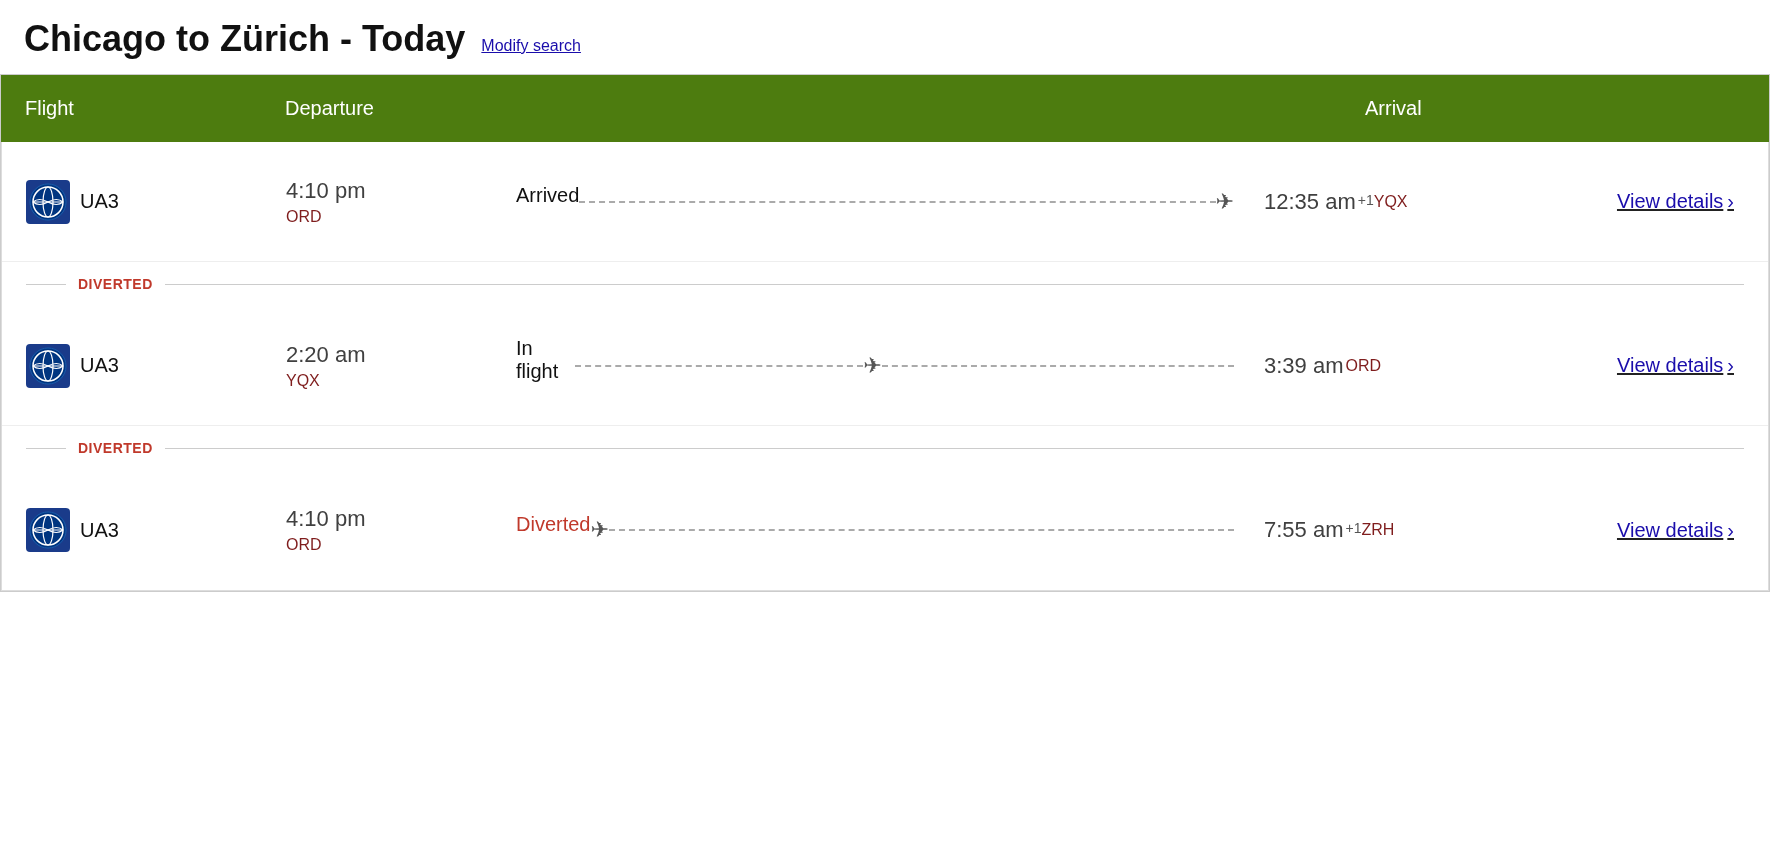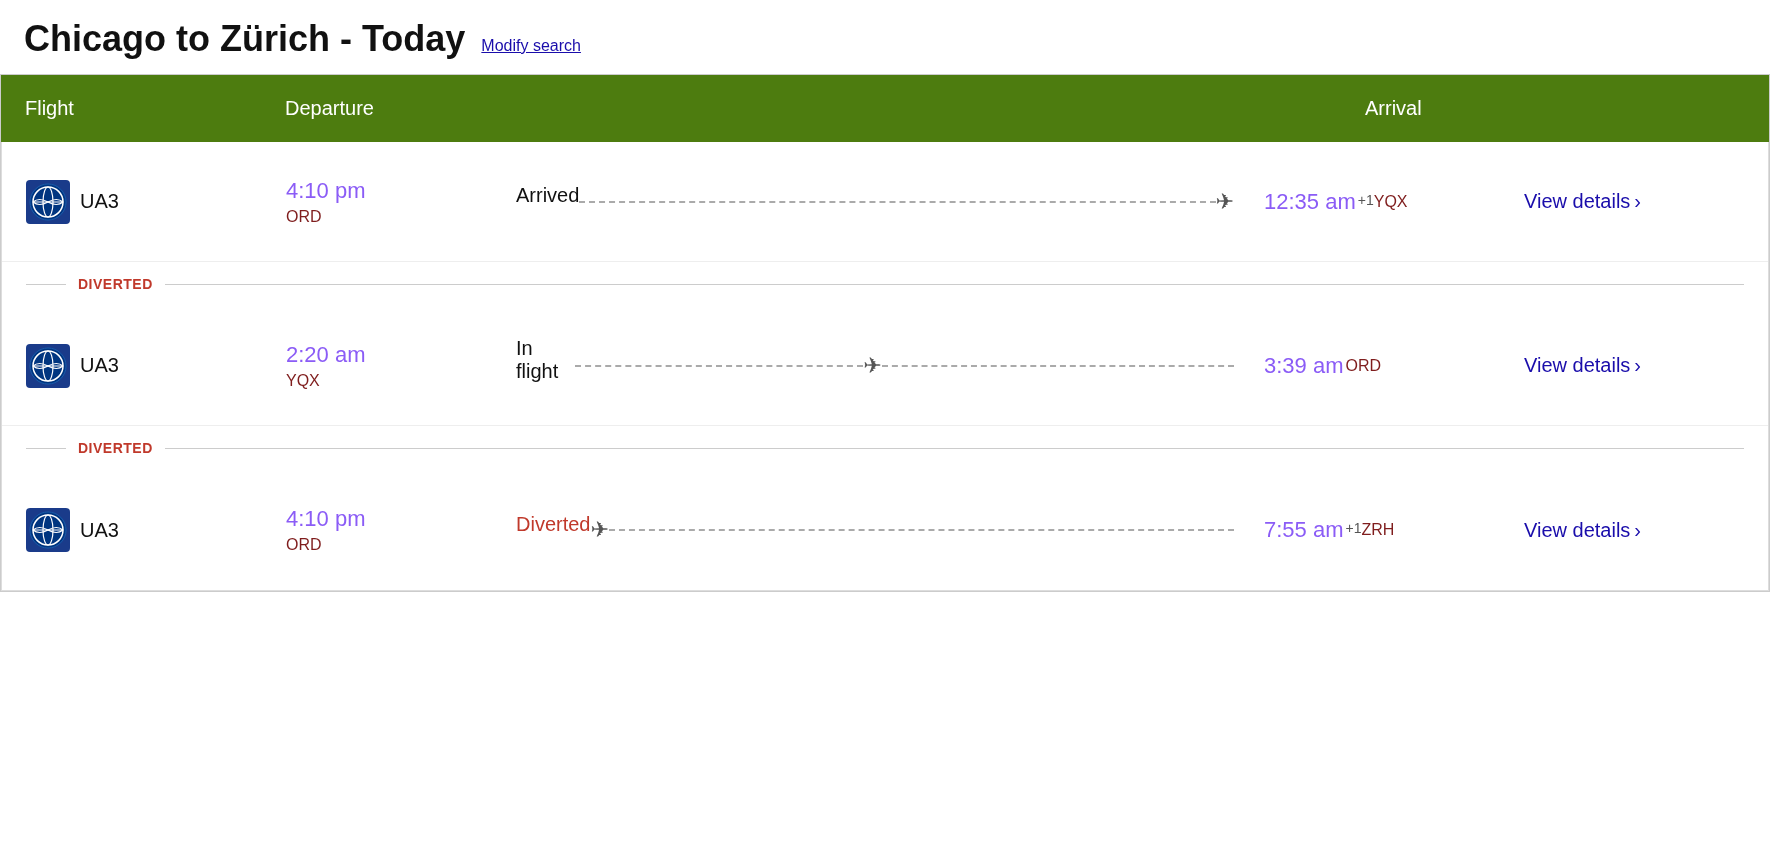--- a/index.html
+++ b/index.html
@@ -95,21 +95,21 @@
     }
 
     .time-cell {
       display: flex;
       flex-direction: column;
     }
 
     .time-main {
       font-size: 22px;
       font-weight: 400;
-      color: #8b5cf6;
+      color: #404040;
     }
 
     .airport-code {
       font-size: 16px;
       color: #7f1d1d;
       margin-top: 4px;
     }
 
     .route-cell {
       display: flex;
@@ -169,21 +169,23 @@
       font-size: 14px;
       color: #555;
       vertical-align: super;
       position: relative;
       top: -4px;
     }
 
     .view-details-cell {
       display: flex;
       align-items: center;
+      justify-content: flex-end;
       padding-right: 10px;
+      text-decoration: underline;
     }
 
     .view-details-link {
       color: #1a0dab;
       font-size: 20px;
       text-decoration: none;
       cursor: pointer;
       display: flex;
       align-items: center;
       gap: 4px;

